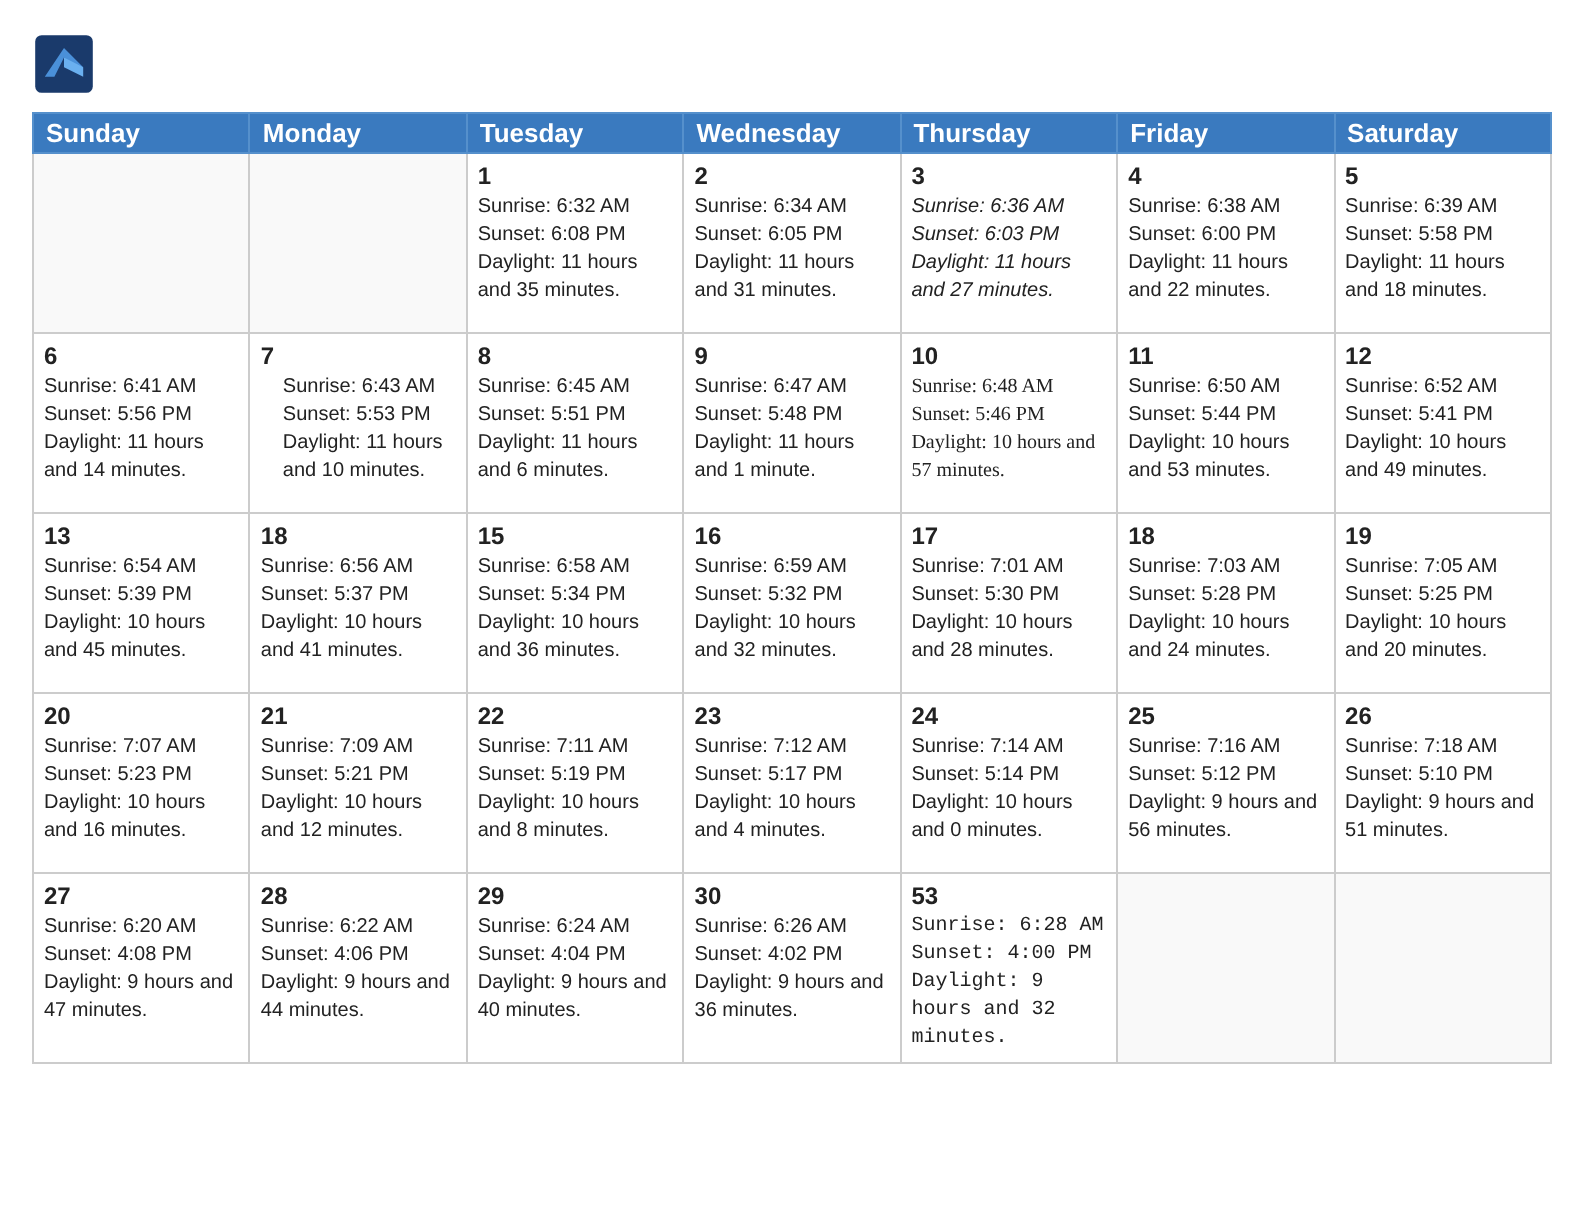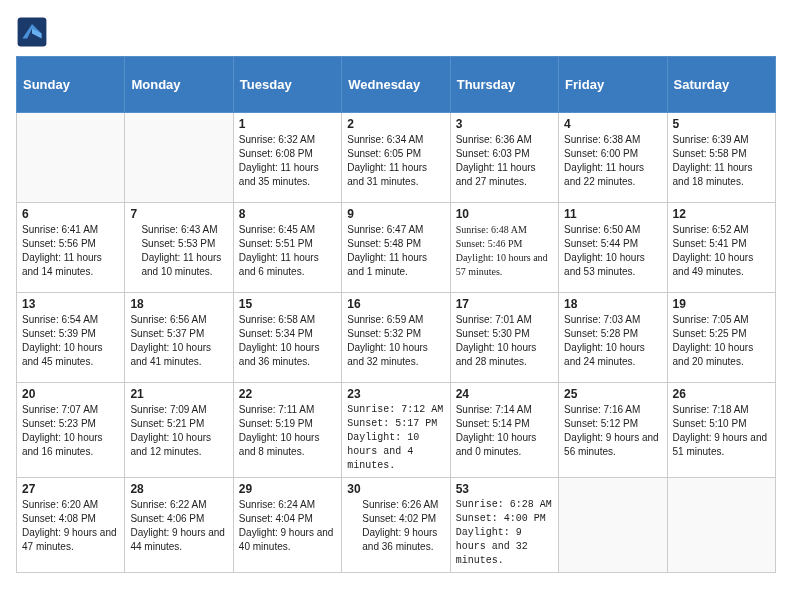--- a/index.html
+++ b/index.html
@@ -47,21 +47,21 @@
     .calendar {
       width: 100%;
       border-collapse: collapse;
       border: 1px solid #ccc;
     }
     .calendar th {
       background-color: #3a7abf;
       color: #fff;
       font-size: 13px;
       font-weight: bold;
-      padding: 20px 6px;
+      padding: 2px 6px;
       text-align: left;
       border: 1px solid #5590cc;
     }
     .calendar td {
       vertical-align: top;
       border: 1px solid #ccc;
       padding: 4px 5px;
       font-size: 10.5px;
       color: #222;
       width: calc(100% / 7);
@@ -127,21 +127,21 @@
 Daylight: 11 hours and 35 minutes.</div>
         </td>
         <td>
           <span class="day-num">2</span>
           <div class="day-info" style="white-space: pre-line;">Sunrise: 6:34 AM
 Sunset: 6:05 PM
 Daylight: 11 hours and 31 minutes.</div>
         </td>
         <td>
           <span class="day-num">3</span>
-          <div class="day-info" style="white-space: pre-line;">Sunrise: 6:36 AM
+          <div class="day-info" style="white-space: pre-line; font-style: italic;">Sunrise: 6:36 AM
 Sunset: 6:03 PM
 Daylight: 11 hours and 27 minutes.</div>
         </td>
         <td>
           <span class="day-num">4</span>
           <div class="day-info" style="white-space: pre-line;">Sunrise: 6:38 AM
 Sunset: 6:00 PM
 Daylight: 11 hours and 22 minutes.</div>
         </td>
         <td>
@@ -253,21 +253,21 @@
 Daylight: 10 hours and 12 minutes.</div>
         </td>
         <td>
           <span class="day-num">22</span>
           <div class="day-info" style="white-space: pre-line;">Sunrise: 7:11 AM
 Sunset: 5:19 PM
 Daylight: 10 hours and 8 minutes.</div>
         </td>
         <td>
           <span class="day-num">23</span>
-          <div class="day-info" style="white-space: pre-line; font-family: Liberation Mono, monospace;">Sunrise: 7:12 AM
+          <div class="day-info" style="white-space: pre-line;">Sunrise: 7:12 AM
 Sunset: 5:17 PM
 Daylight: 10 hours and 4 minutes.</div>
         </td>
         <td>
           <span class="day-num">24</span>
           <div class="day-info" style="white-space: pre-line;">Sunrise: 7:14 AM
 Sunset: 5:14 PM
 Daylight: 10 hours and 0 minutes.</div>
         </td>
         <td>
@@ -297,21 +297,21 @@
 Daylight: 9 hours and 44 minutes.</div>
         </td>
         <td>
           <span class="day-num">29</span>
           <div class="day-info" style="white-space: pre-line;">Sunrise: 6:24 AM
 Sunset: 4:04 PM
 Daylight: 9 hours and 40 minutes.</div>
         </td>
         <td>
           <span class="day-num">30</span>
-          <div class="day-info" style="white-space: pre-line; margin-left: 15px;">Sunrise: 6:26 AM
+          <div class="day-info" style="white-space: pre-line;">Sunrise: 6:26 AM
 Sunset: 4:02 PM
 Daylight: 9 hours and 36 minutes.</div>
         </td>
         <td>
           <span class="day-num">53</span>
           <div class="day-info" style="white-space: pre-line; font-family: Liberation Mono, monospace;">Sunrise: 6:28 AM
 Sunset: 4:00 PM
 Daylight: 9 hours and 32 minutes.</div>
         </td>
         <td class="empty-cell"></td>

